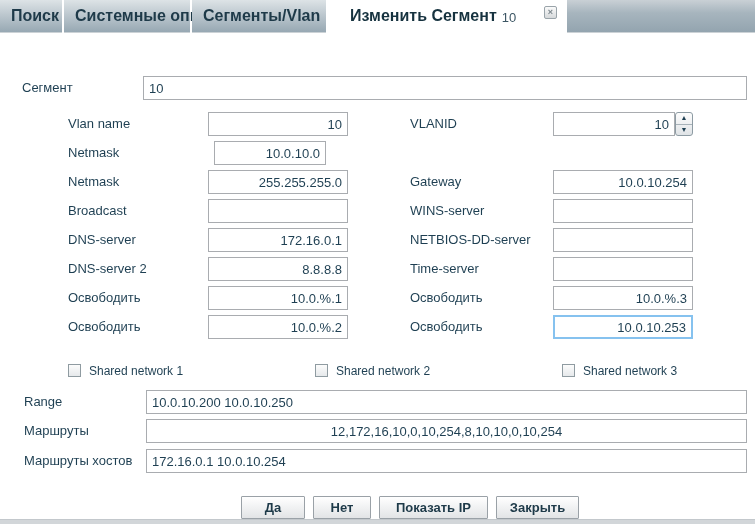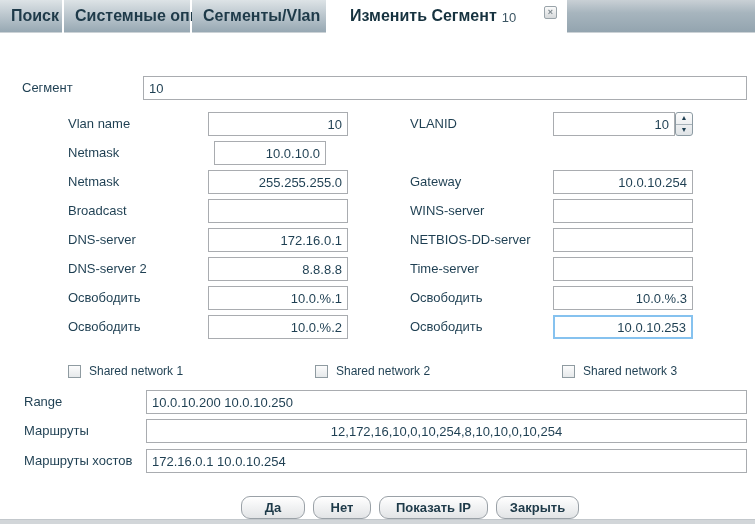--- a/index.html
+++ b/index.html
@@ -58,31 +58,31 @@
     border:1px solid #8d9ba3; border-radius:3px;
     background:linear-gradient(to bottom,#fdfdfd,#dfe3e6);
     display:flex; flex-direction:column; overflow:hidden;
   }
   .spinbtn {
     flex:1; font-size:7px; line-height:10px; text-align:center;
     color:#1e3f52; cursor:pointer; border:none; background:transparent; padding:0;
   }
   .spinbtn.up { border-bottom:1px solid #a7b2b9; }
   
-  .cbgroup { position:absolute; display:flex; align-items:center; }
+  .cbgroup { position:absolute; display:flex; align-items:flex-start; }
   .cbbox {
     width:13px; height:13px;
     border:1px solid #8f9ba1; background:linear-gradient(to bottom,#fcfcfc,#e6e9eb);
     cursor:pointer; flex:none;
   }
   .cblabel { margin-left:8px; font-size:12px; color:#1e3f52; white-space:nowrap; }
   
   .btnrow { position:absolute; top:496px; left:241px; display:flex; gap:8px; }
   .btn {
-    height:23px; border:1px solid #9aa1a7; border-radius:9px;
+    height:23px; border:1px solid #9aa1a7; border-radius:1px;
     background:linear-gradient(to bottom,#ffffff,#e2e4e6);
     font-family:"Liberation Sans", sans-serif;
     font-size:13px; font-weight:bold; color:#1e3a49;
     cursor:pointer; padding:0;
   }
   .statusbar {
     position:absolute; left:0; bottom:0; width:755px; height:5px;
     background:#d2d6d9; border-top:1px solid #c3c8cc;
   }
 </style>

